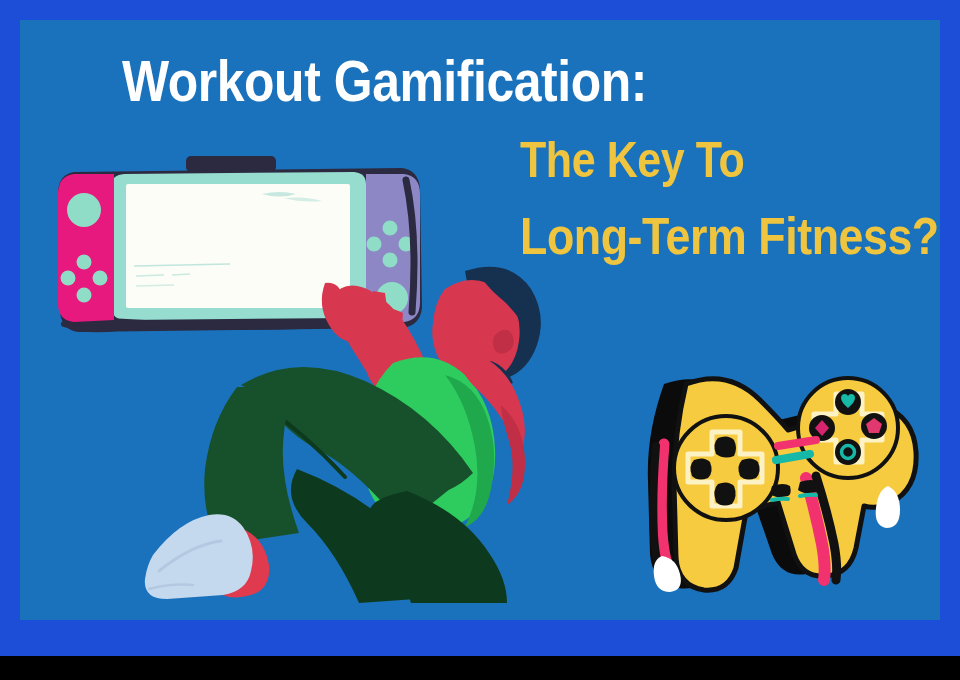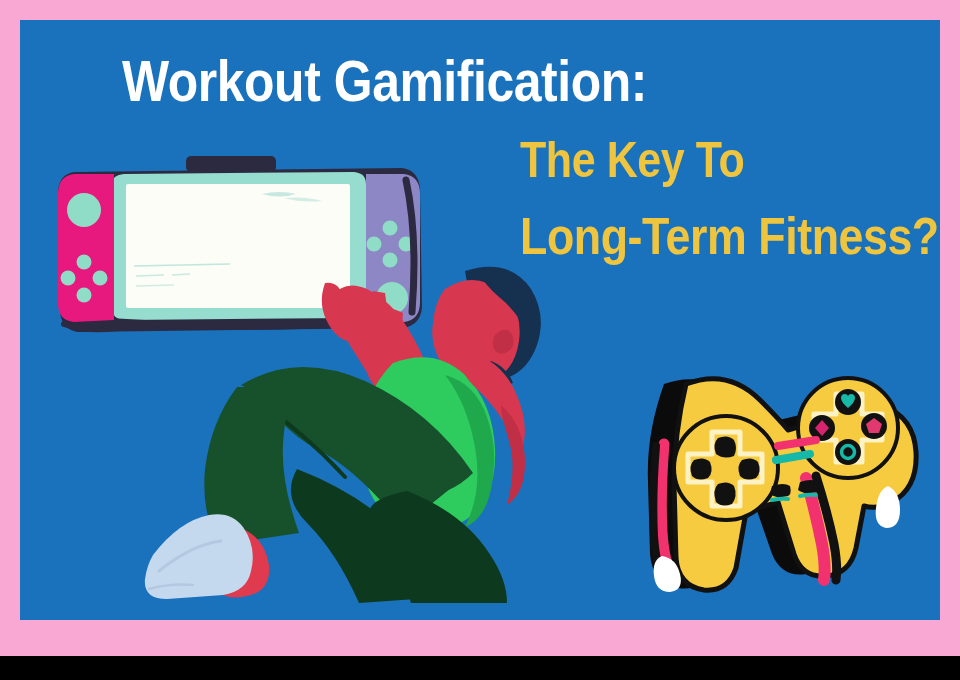--- a/index.html
+++ b/index.html
@@ -10,21 +10,21 @@
     width: 960px;
     height: 680px;
     overflow: hidden;
     font-family: "Liberation Sans", sans-serif;
   }
 
   #poster {
     position: relative;
     width: 960px;
     height: 656px;
-    background: #f9a8d4;
+    background: #1d4ed8;
     text-decoration: underline;
   }
 
   
   #canvas {
     position: absolute;
     left: 20px;
     top: 20px;
     width: 920px;
     height: 600px;

